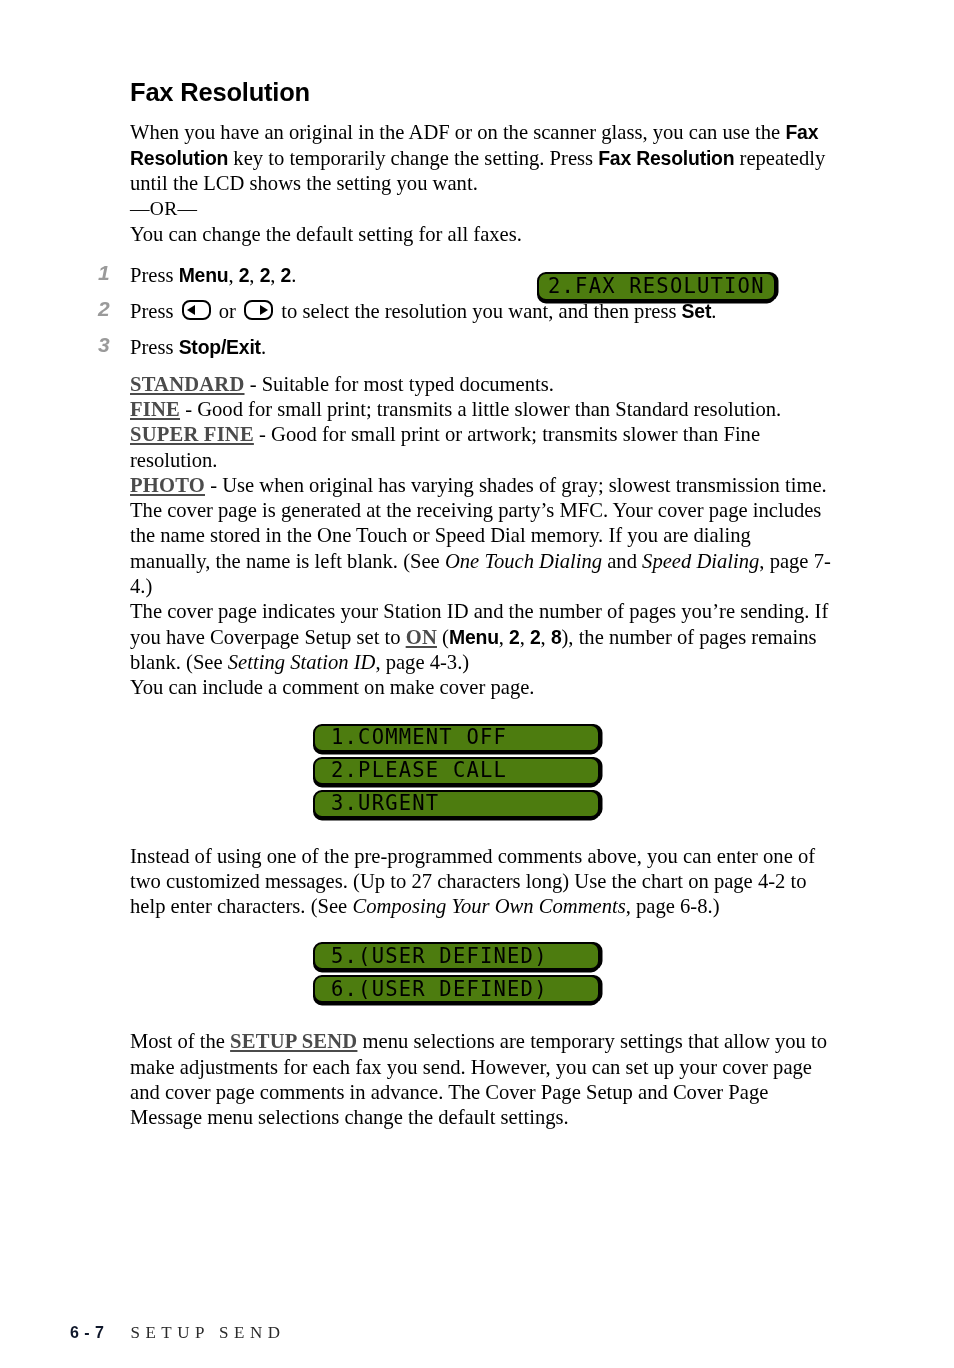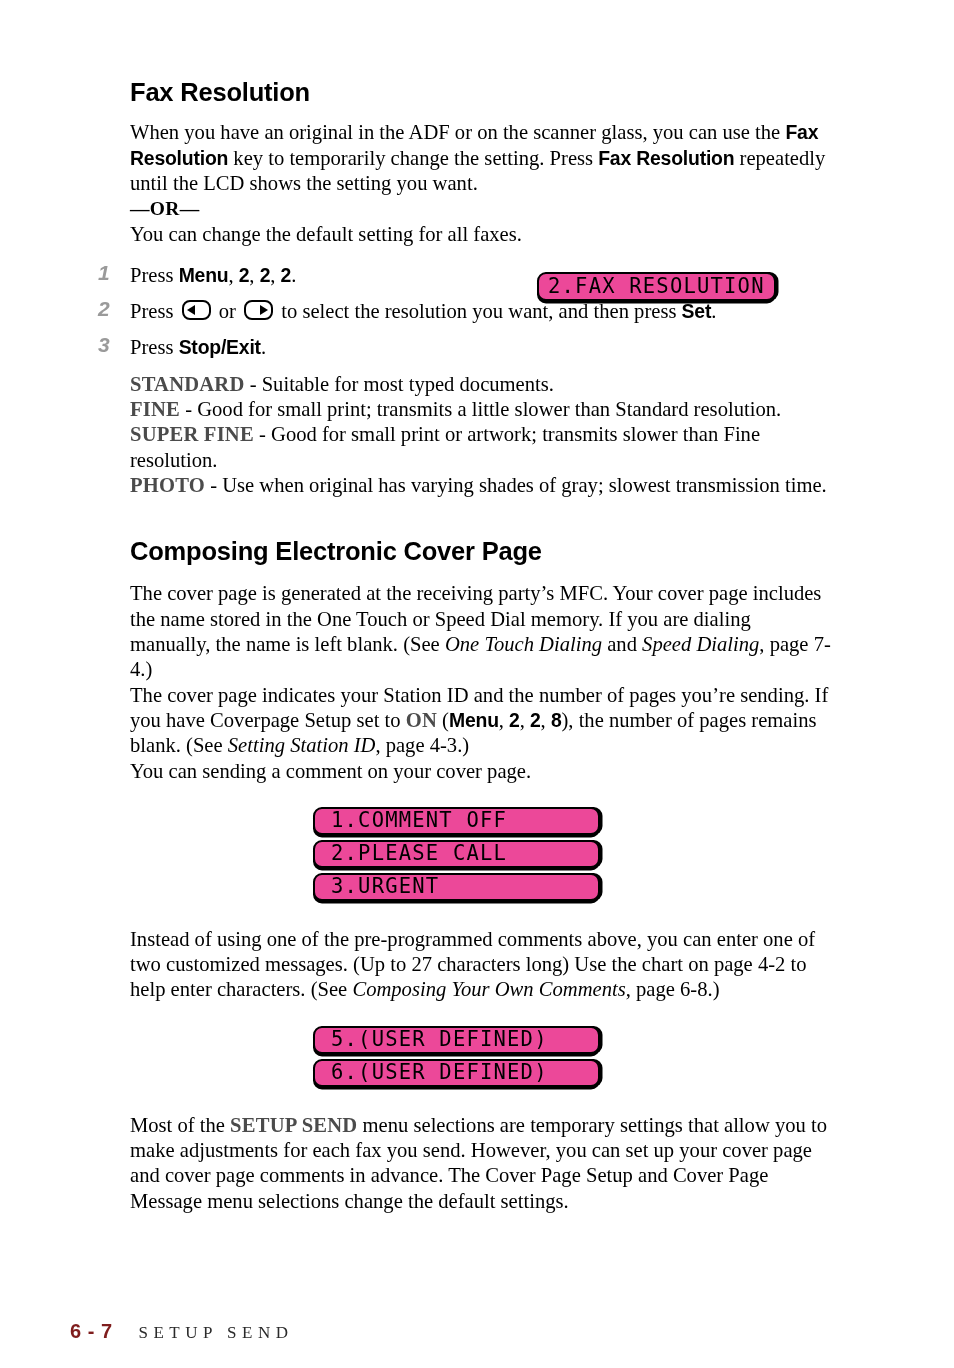--- a/index.html
+++ b/index.html
@@ -59,28 +59,29 @@
     font-weight: bold;
     font-size: 19.4px;
     letter-spacing: -0.2px;
   }
   i.ref {
     font-style: italic;
     text-align: center;
   }
   span.or {
     font-family: "Liberation Serif", "DejaVu Serif", serif;
-    font-weight: bold;
+    font-weight: normal;
     font-size: 19.5px;
     letter-spacing: 0.3px;
   }
   span.term {
     font-weight: bold;
     color: #4b4b4b;
     letter-spacing: 0.2px;
+    text-decoration: underline;
   }
 
   
   .steps {
     margin-top: 16px;
     position: relative;
   }
   .step {
     position: relative;
     padding-left: 35px;
@@ -136,21 +137,21 @@
     border-left: 8px solid #000;
   }
 
   
   .lcd {
     display: inline-block;
     border: 2.5px solid #000;
     border-radius: 9px;
     box-shadow: 0 2.5px 0 0 #000, 2.5px 0 0 0 #000;
     padding: 1px 9px 2px 9px;
-    background: #ec4899;
+    background: #4d7c0f;
     font-family: "DejaVu Sans Mono", "Liberation Mono", monospace;
     font-size: 20.5px;
     line-height: 22px;
     letter-spacing: 1.2px;
     white-space: pre;
     color: #000;
     box-sizing: border-box;
   }
   .lcd-fixed {
     position: absolute;
@@ -178,23 +179,23 @@
   .footer {
     position: absolute;
     left: 70px;
     bottom: 25px;
     display: flex;
     align-items: baseline;
   }
   .footer .pageno {
     font-family: "Liberation Sans", "DejaVu Sans", sans-serif;
     font-weight: bold;
-    font-size: 20px;
+    font-size: 16px;
     letter-spacing: 0.5px;
-    color: #7f1d1d;
+    color: #0f172a;
   }
   .footer .chapter {
     margin-left: 26px;
     font-family: "Liberation Serif", "DejaVu Serif", serif;
     font-size: 17px;
     letter-spacing: 5.5px;
     color: #2a2a2a;
   }
 </style>
 </head>
@@ -235,27 +236,26 @@
 
     </div>
 
     <p class="body" style="margin-top:9px">
       <span class="term">STANDARD</span><span> - Suitable for most typed documents.</span><br>
       <span class="term">FINE</span><span> - Good for small print; transmits a little slower than Standard resolution.</span><br>
       <span class="term">SUPER FINE</span><span> - Good for small print or artwork; transmits slower than Fine resolution.</span><br>
       <span class="term">PHOTO</span><span> - Use when original has varying shades of gray; slowest transmission time.</span>
     </p>
 
-    <h1 class="section-title second">Composing Electronic Cover Page</h1>
 
     <p class="body"><span>The cover page is generated at the receiving party’s MFC. Your cover page includes the name stored in the One Touch or Speed Dial memory. If you are dialing manually, the name is left blank. (See </span><i class="ref">One Touch Dialing</i><span> and </span><i class="ref">Speed Dialing</i><span>, page 7-4.)</span></p>
 
     <p class="body gap"><span>The cover page indicates your Station ID and the number of pages you’re sending. If you have Coverpage Setup set to </span><span class="term">ON</span><span> (</span><b class="key">Menu</b><span>, </span><b class="key">2</b><span>, </span><b class="key">2</b><span>, </span><b class="key">8</b><span>), the number of pages remains blank. (See </span><i class="ref">Setting Station ID</i><span>, page 4-3.)</span></p>
 
-    <p class="body gap">You can sending a comment on your cover page.</p>
+    <p class="body gap">You can include a comment on make cover page.</p>
 
     <div class="lcd-group">
       <div class="lcd">1.COMMENT OFF</div>
       <div class="lcd">2.PLEASE CALL</div>
       <div class="lcd">3.URGENT</div>
     </div>
 
     <p class="body" style="margin-top:26px"><span>Instead of using one of the pre-programmed comments above, you can enter one of two customized messages. (Up to 27 characters long) Use the chart on page 4-2 to help enter characters. (See </span><i class="ref">Composing Your Own Comments</i><span>, page 6-8.)</span></p>
 
     <div class="lcd-group" style="">

